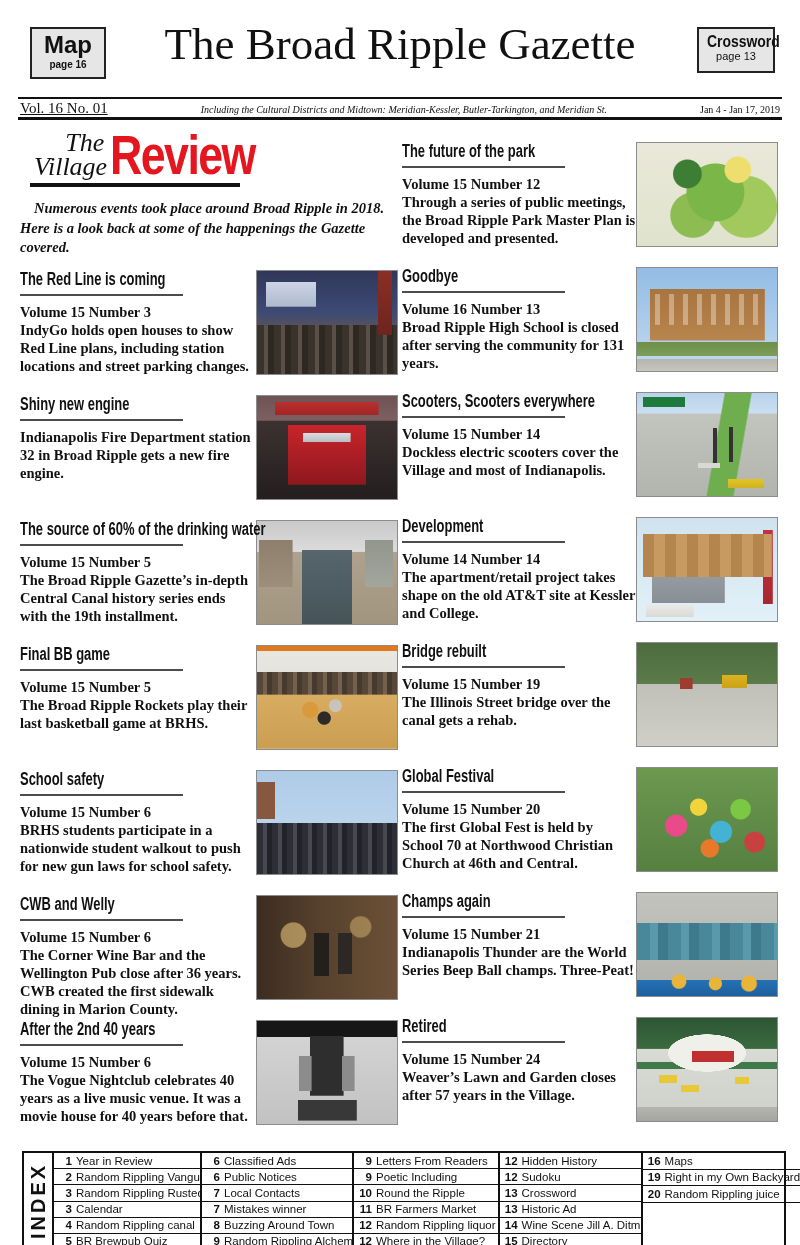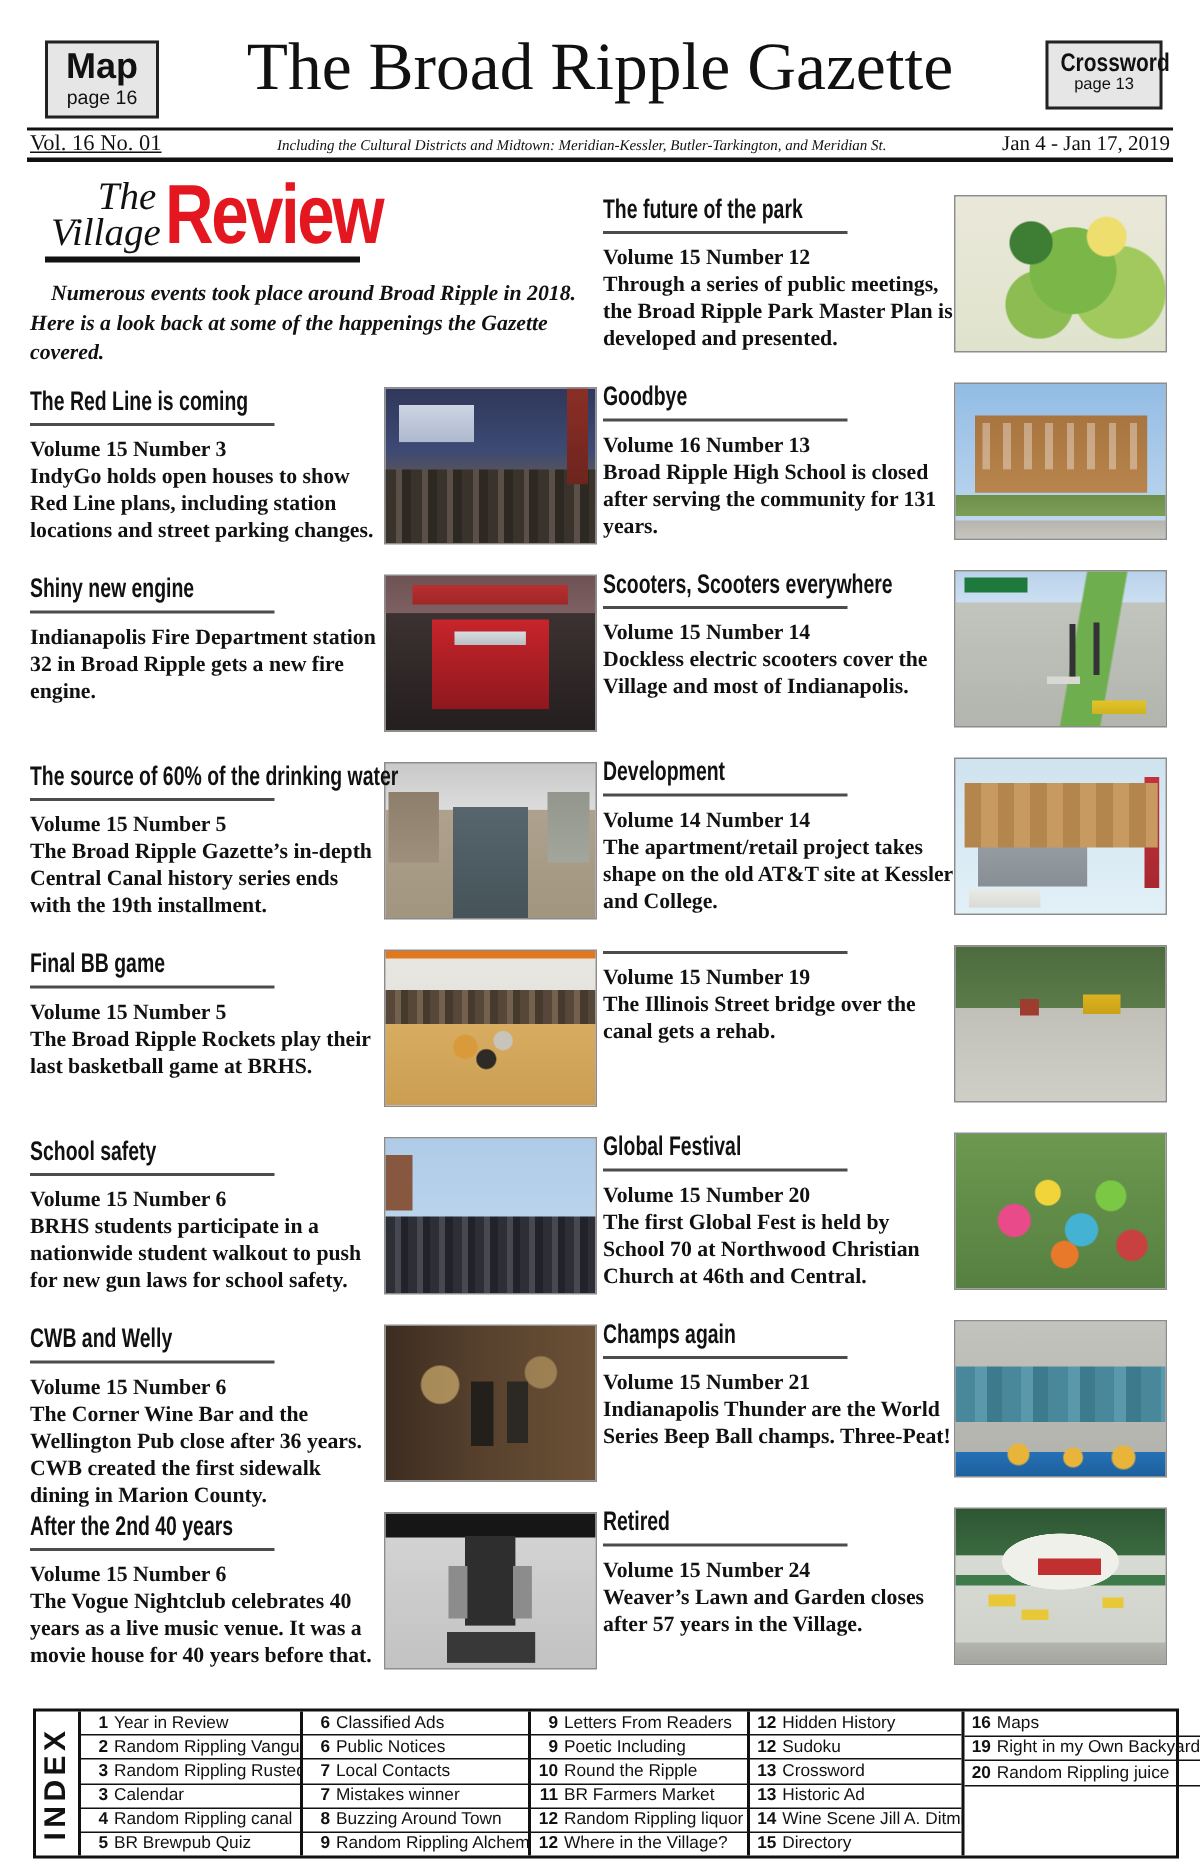--- a/index.html
+++ b/index.html
@@ -1,32 +1,32 @@
 <!DOCTYPE html>
 <html><head>
 <meta charset="utf-8">
 <style>
   html,body{margin:0;padding:0;background:#fff;}
   body{width:800px;height:1245px;overflow:hidden;font-family:"Liberation Serif",serif;color:#111;position:relative;}
 
   
-  .masthead{position:relative;height:85px;}
+  .masthead{position:relative;height:97px;}
   .page-title{margin:0;text-align:center;padding-top:18px;font:400 45px "Liberation Serif",serif;letter-spacing:0;}
   .corner-box{position:absolute;background:#e6e6e6;border:2px solid #222;text-align:center;font-family:"Liberation Sans",sans-serif;box-sizing:border-box;}
   .map-box{left:30px;top:27px;width:76px;height:52px;}
   .map-box .t1{font-weight:700;font-size:24px;line-height:28px;margin-top:2px;}
-  .map-box .t2{font-weight:400;font-size:13px;line-height:12px;}
+  .map-box .t2{font-weight:700;font-size:10px;line-height:12px;}
   .cw-box{right:25px;top:27px;width:78px;height:46px;}
   .cw-box .t1{font-weight:700;font-size:17px;line-height:22px;margin-top:2px;display:inline-block;transform:scaleX(.82);transform-origin:50% 50%;white-space:nowrap;}
   .cw-box .t2{font-weight:400;font-size:11px;line-height:11px;margin-top:-2px;}
   .rule1{height:2px;background:#111;margin:0 18px;}
   .vol-line{display:flex;align-items:baseline;padding:1px 20px 1px 20px;height:16px;}
   .vol{font-size:15px;white-space:nowrap;text-decoration:underline;}
   .issue-subtitle{flex:1;text-align:center;font-style:italic;font-size:10px;white-space:nowrap;overflow:hidden;}
-  .date-range{font-size:14px;white-space:nowrap;text-align:right;}
+  .date-range{font-size:10px;white-space:nowrap;text-align:right;}
   .rule2{height:3px;background:#111;margin:0 18px;}
 
   
   .main{display:flex;padding:0 16px 0 20px;}
   .col-left{width:384px;}
   .col-right{flex:1;padding-top:22px;}
 
   
   .logo-intro-wrap{height:150px;box-sizing:border-box;padding-top:10px;}
   .logo-row{display:flex;align-items:center;margin-left:14px;}
@@ -307,20 +307,21 @@
       <h2 class="headline"><span>Development</span></h2>
       <div class="headline-rule"></div>
       <p class="volume">Volume 14 Number 14</p>
       <p class="body">The apartment/retail project takes shape on the old AT&amp;T site at Kessler and College.</p>
     </div>
     <div class="photo ph-construction"></div>
   </div>
 
   <div class="article">
     <div class="article-text">
+      <h2 class="headline"><span>Bridge rebuilt</span></h2>
       <div class="headline-rule"></div>
       <p class="volume">Volume 15 Number 19</p>
       <p class="body">The Illinois Street bridge over the canal gets a rehab.</p>
     </div>
     <div class="photo ph-road"></div>
   </div>
 
   <div class="article">
     <div class="article-text">
       <h2 class="headline"><span>Global Festival</span></h2>

